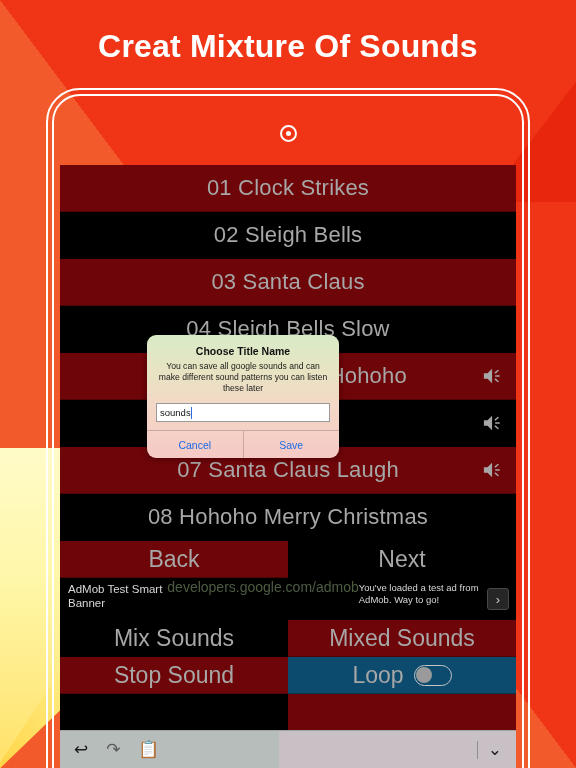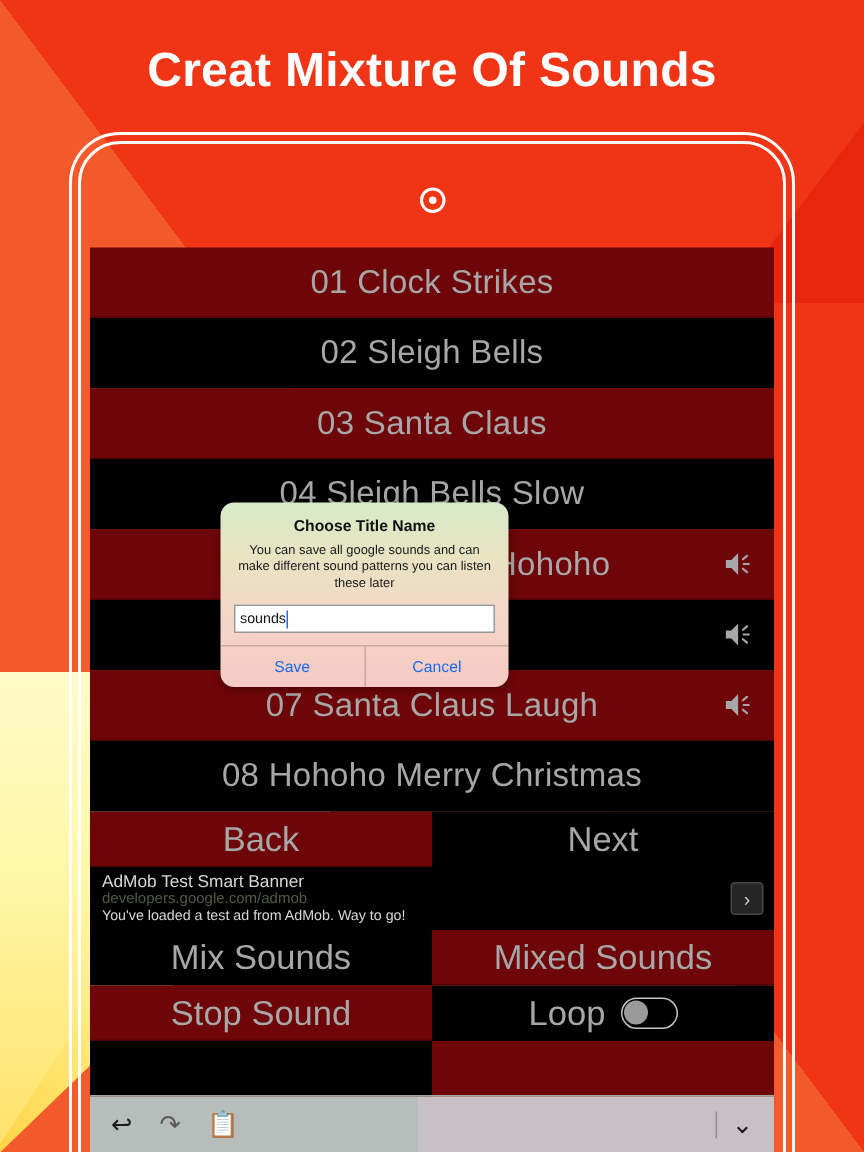--- a/index.html
+++ b/index.html
@@ -83,29 +83,29 @@
 
   
   .btn-row { display:flex; }
   .half-btn {
     flex:1; height:37px; display:flex; align-items:center; justify-content:center;
     color:#A7A7A7; font-size:23px;
     border-bottom:1px solid rgba(0,0,0,0.25);
   }
   .half-btn.red   { background:#6E0509; }
   .half-btn.green { background:#000000; }
-  .half-btn.navy  { background:#000000; }
+  .half-btn.navy  { background:#0c4a6e; }
 
   
   #admob {
     position:relative; height:42px; background:#000; padding:4px 8px;
-    display:flex; flex-direction:column; justify-content:center;
+    display:flex; flex-direction:row; justify-content:center;
   }
   .ad-title { color:#D8D8D8; font-size:11.5px; line-height:14px; }
-  .ad-url   { color:#4C5D42; font-size:10px; line-height:10px; }
+  .ad-url   { color:#4C5D42; font-size:14px; line-height:10px; }
   .ad-body  { color:#D8D8D8; font-size:9.5px; line-height:12px; }
   #ad-arrow {
     position:absolute; right:7px; top:50%; transform:translateY(-50%);
     width:22px; height:22px; background:#262626; border:1px solid #484848;
     border-radius:3px; display:flex; align-items:center; justify-content:center;
     color:#C9C9C9; font-size:13px; line-height:1;
   }
 
   
   .loop-wrap { display:flex; align-items:center; gap:10px; }
@@ -280,17 +280,17 @@
   <div id="dialog" style="pointer-events:auto;">
     <div id="dialog-body">
       <div id="dialog-title">Choose Title Name</div>
       <div id="dialog-msg">You can save all google sounds and can make different sound patterns you can listen these later</div>
       <div id="dialog-input">
         <span>sounds</span>
         <span class="caret"></span>
       </div>
     </div>
     <div id="dialog-actions">
+      <div class="dlg-btn">Cancel</div>
       <div class="dlg-btn">Save</div>
-      <div class="dlg-btn">Cancel</div>
     </div>
   </div>
 </div>
 
 </body></html>

